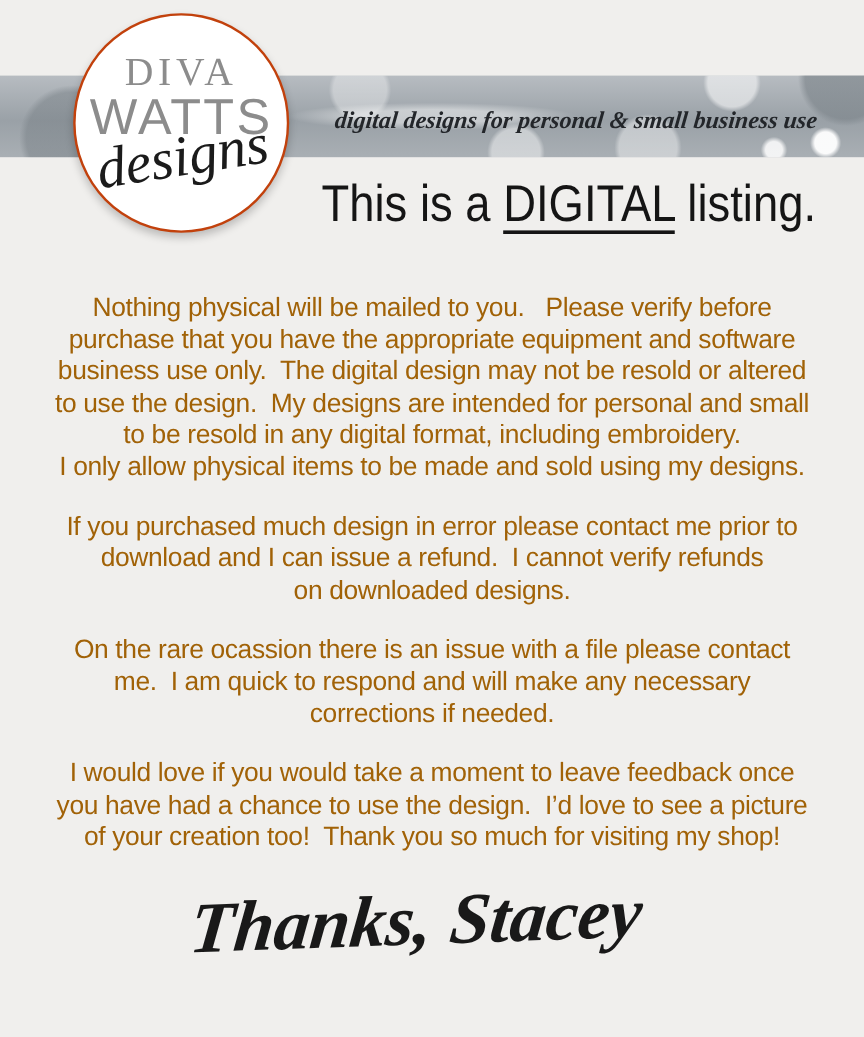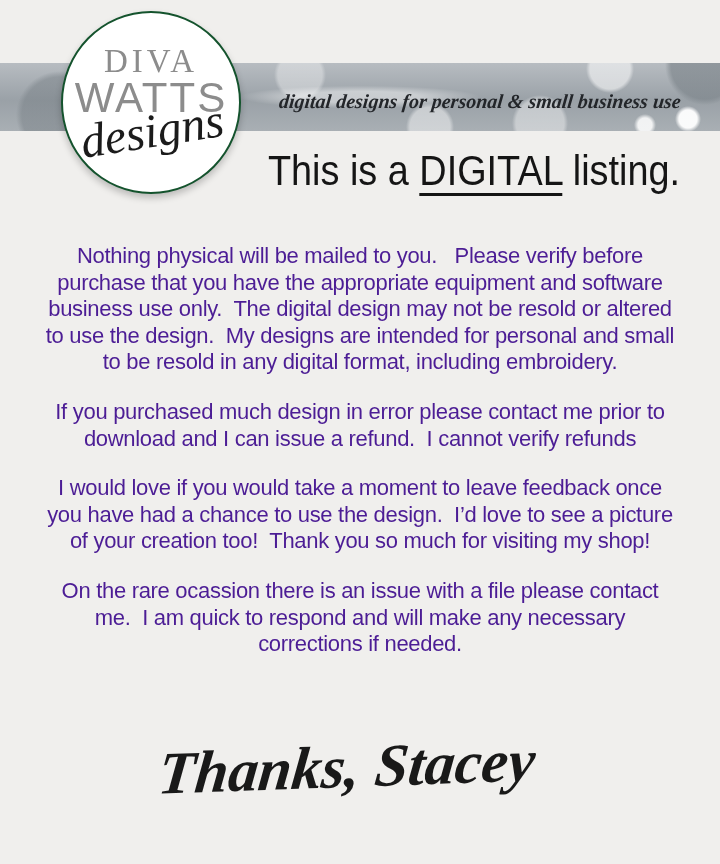--- a/index.html
+++ b/index.html
@@ -22,21 +22,21 @@
       radial-gradient(ellipse at 360px 34px, rgba(255,255,255,.45) 0 60px, rgba(255,255,255,0) 120px),
       radial-gradient(circle at 705px 2px,  rgba(124,132,138,.65) 0 34px, rgba(124,132,138,0) 40px),
       radial-gradient(circle at 60px 52px,  rgba(120,128,134,.50) 0 38px, rgba(120,128,134,0) 44px),
       radial-gradient(circle at 195px 10px, rgba(140,147,153,.45) 0 26px, rgba(140,147,153,0) 30px),
       linear-gradient(180deg,#b7bcc1 0%, #9aa1a7 55%, #a9afb4 100%);
   }
 
   
   .logo {
     position:absolute; top:11px; left:61px; width:176px; height:179px; z-index:3;
-    background:#ffffff; border:2px solid #14532d; border-radius:50%;
+    background:#ffffff; border:2px solid #c2410c; border-radius:50%;
     box-shadow:0 4px 7px rgba(0,0,0,.22);
   }
   .logo-diva {
     position:absolute; top:32px; left:0; right:0; text-align:center;
     font-family:"Liberation Serif", serif; font-size:33px; letter-spacing:4px;
     color:#8c8c8c; line-height:1;
   }
   .logo-watts {
     position:absolute; top:64px; left:-8px; right:-8px; text-align:center;
     font-family:Liberation Sans, sans-serif; font-size:42px; letter-spacing:2px;
@@ -66,21 +66,21 @@
   .heading span { white-space:pre; }
   .heading .u {
     text-decoration:underline;
     text-decoration-thickness:2.5px;
     text-underline-offset:8px;
   }
 
   
   .body-text {
     position:absolute; top:243px; left:0; width:720px; z-index:2;
-    text-align:center; color:#4c1d95;
+    text-align:center; color:#a16207;
   }
   .para { margin:0 0 23px 0; }
   .line {
     display:block; white-space:pre-wrap;
     font-size:22px; line-height:26.6px; letter-spacing:-0.3px;
   }
 
   
   .signature {
     position:absolute; top:737px; left:0; width:720px; z-index:2;
@@ -109,32 +109,34 @@
     <h1 class="heading"><span>This is a </span><span class="u">DIGITAL</span><span> listing.</span></h1>
   </header>
 
   <main class="body-text">
     <p class="para">
       <span class="line">Nothing physical will be mailed to you.   Please verify before</span>
       <span class="line">purchase that you have the appropriate equipment and software</span>
       <span class="line">business use only.  The digital design may not be resold or altered</span>
       <span class="line">to use the design.  My designs are intended for personal and small</span>
       <span class="line">to be resold in any digital format, including embroidery.</span>
+      <span class="line">I only allow physical items to be made and sold using my designs.</span>
     </p>
     <p class="para">
       <span class="line">If you purchased much design in error please contact me prior to</span>
       <span class="line">download and I can issue a refund.  I cannot verify refunds</span>
+      <span class="line">on downloaded designs.</span>
+    </p>
+    <p class="para">
+      <span class="line">On the rare ocassion there is an issue with a file please contact</span>
+      <span class="line">me.  I am quick to respond and will make any necessary</span>
+      <span class="line">corrections if needed.</span>
     </p>
     <p class="para">
       <span class="line">I would love if you would take a moment to leave feedback once</span>
       <span class="line">you have had a chance to use the design.  I’d love to see a picture</span>
       <span class="line">of your creation too!  Thank you so much for visiting my shop!</span>
-    </p>
-    <p class="para">
-      <span class="line">On the rare ocassion there is an issue with a file please contact</span>
-      <span class="line">me.  I am quick to respond and will make any necessary</span>
-      <span class="line">corrections if needed.</span>
     </p>
   </main>
 
   <div class="signature">Thanks, Stacey</div>
 
 </div>
 
 </body></html>

